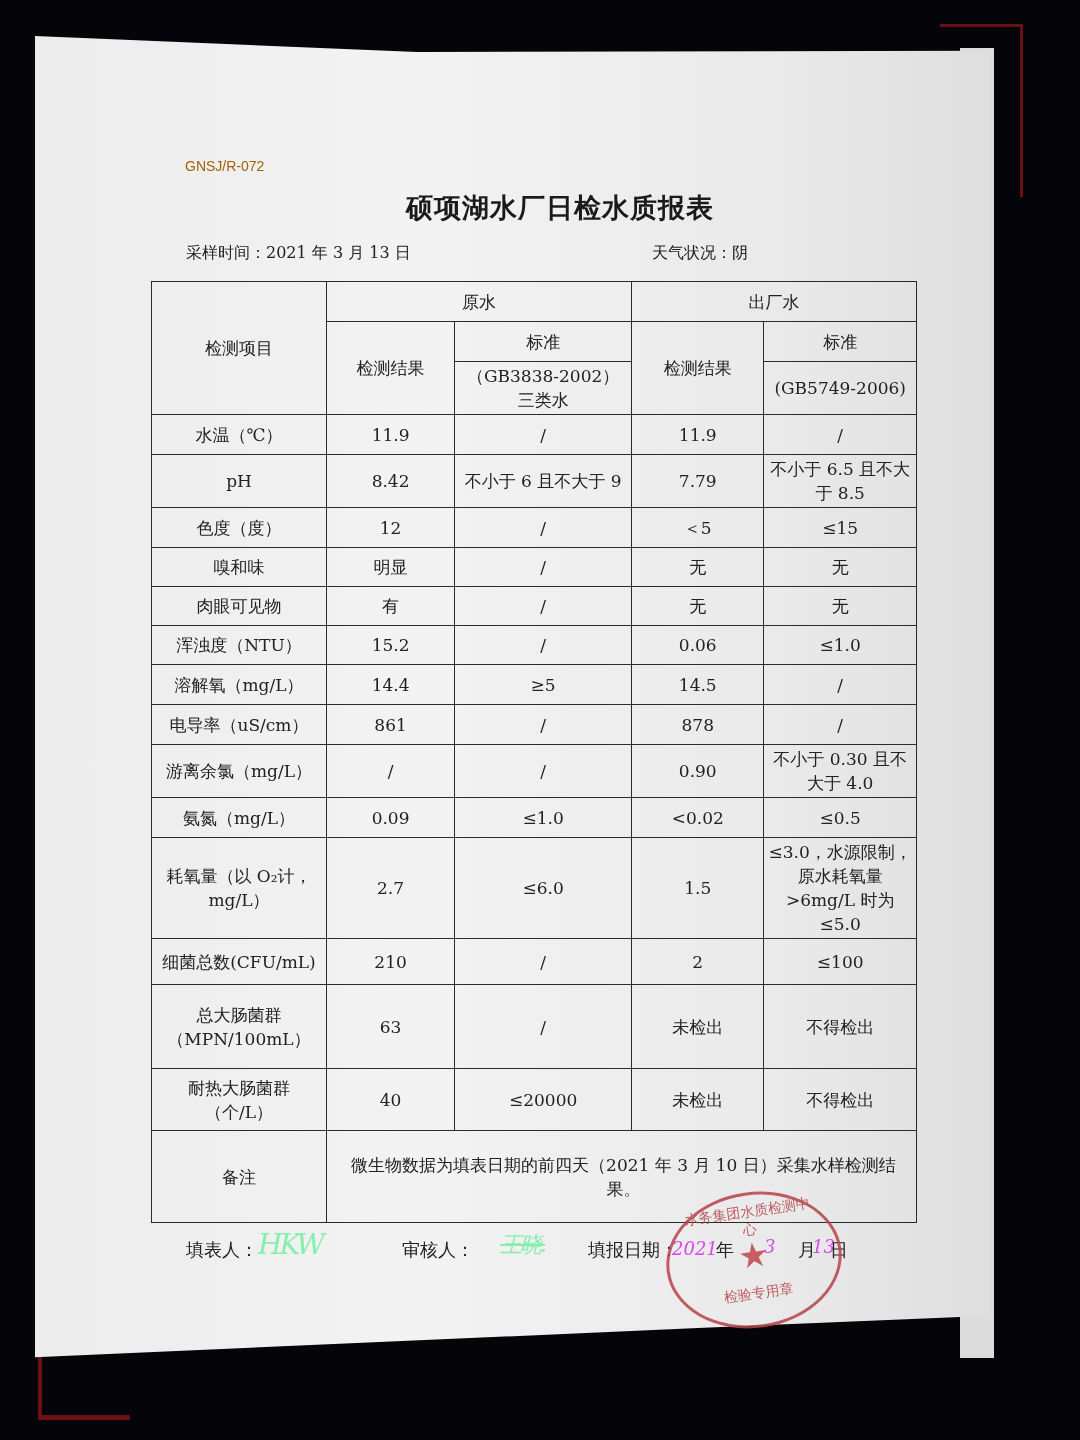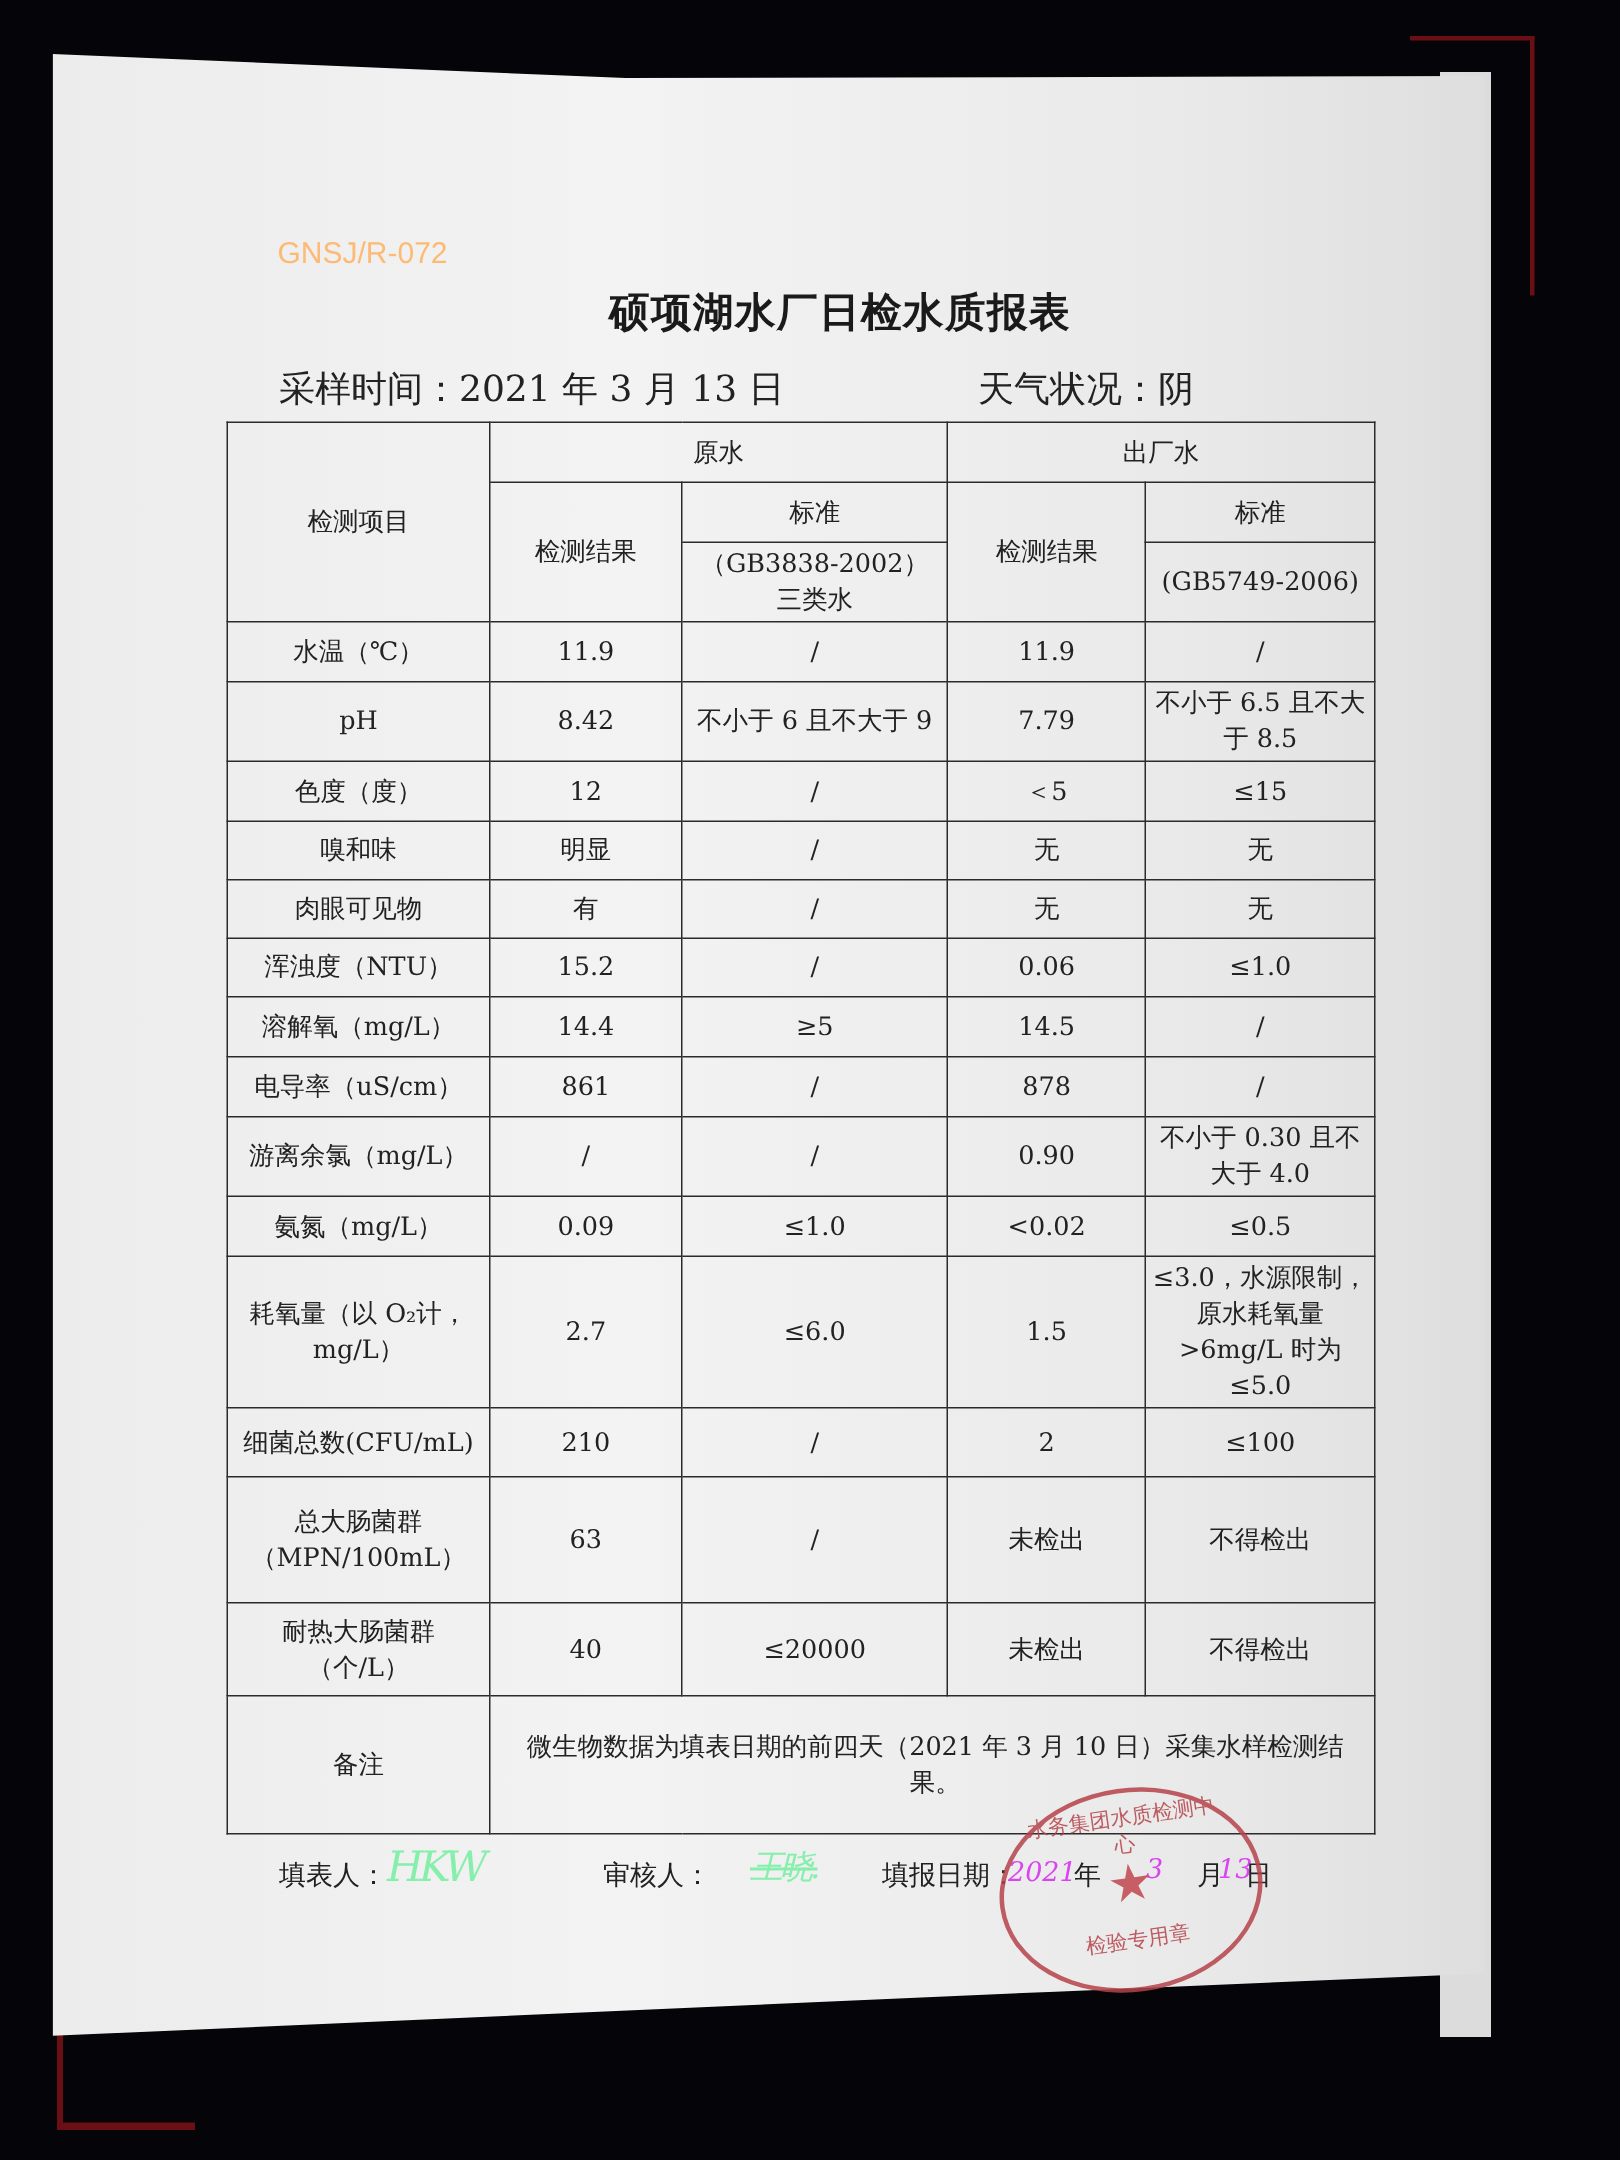--- a/index.html
+++ b/index.html
@@ -12,23 +12,23 @@
   .corner-bl { left:38px; top:1330px; width:88px; height:85px; border-width:0 0 5px 4px; }
   .paper-back {
     position:absolute; left:960px; top:48px; width:34px; height:1310px;
     background:#dcdcdc;
   }
   .paper {
     position:absolute; left:35px; top:36px; width:955px; height:1340px;
     background: linear-gradient(90deg, #ececec 0%, #f3f3f3 40%, #e9e9e9 80%, #dedede 100%);
     clip-path: polygon(0 0, 40% 1.2%, 100% 1.1%, 100% 95.5%, 70% 96.4%, 0 98.6%);
   }
-  .code { position:absolute; left:185px; top:158px; font-family:"Liberation Sans", sans-serif; font-size:20px; color:#fdba74; }
+  .code { position:absolute; left:185px; top:158px; font-family:"Liberation Sans", sans-serif; font-size:14px; color:#a16207; }
   .title { position:absolute; left:0; width:1120px; top:190px; text-align:center; font-family:"DejaVu Sans", sans-serif; font-size:27px; font-weight:bold; color:#1a1a1a; letter-spacing:1px; }
-  .meta { position:absolute; top:243px; font-size:24px; color:#222; }
+  .meta { position:absolute; top:243px; font-size:16px; color:#222; }
   .meta-left { left:186px; }
   .meta-right { left:652px; }
 
   table.report {
     position:absolute; left:151px; top:281px; width:766px;
     border-collapse:collapse; font-size:17px; color:#222;
   }
   table.report td {
     border:1.5px solid #2b2b2b; text-align:center; vertical-align:middle; padding:2px 4px; line-height:24px;
   }

